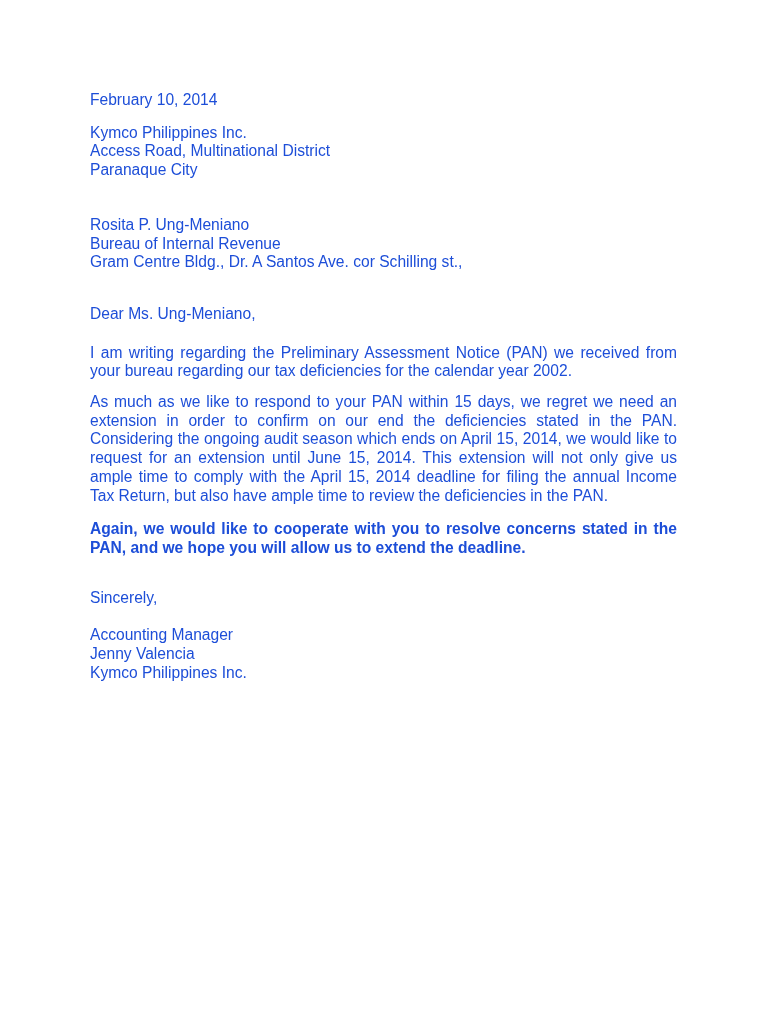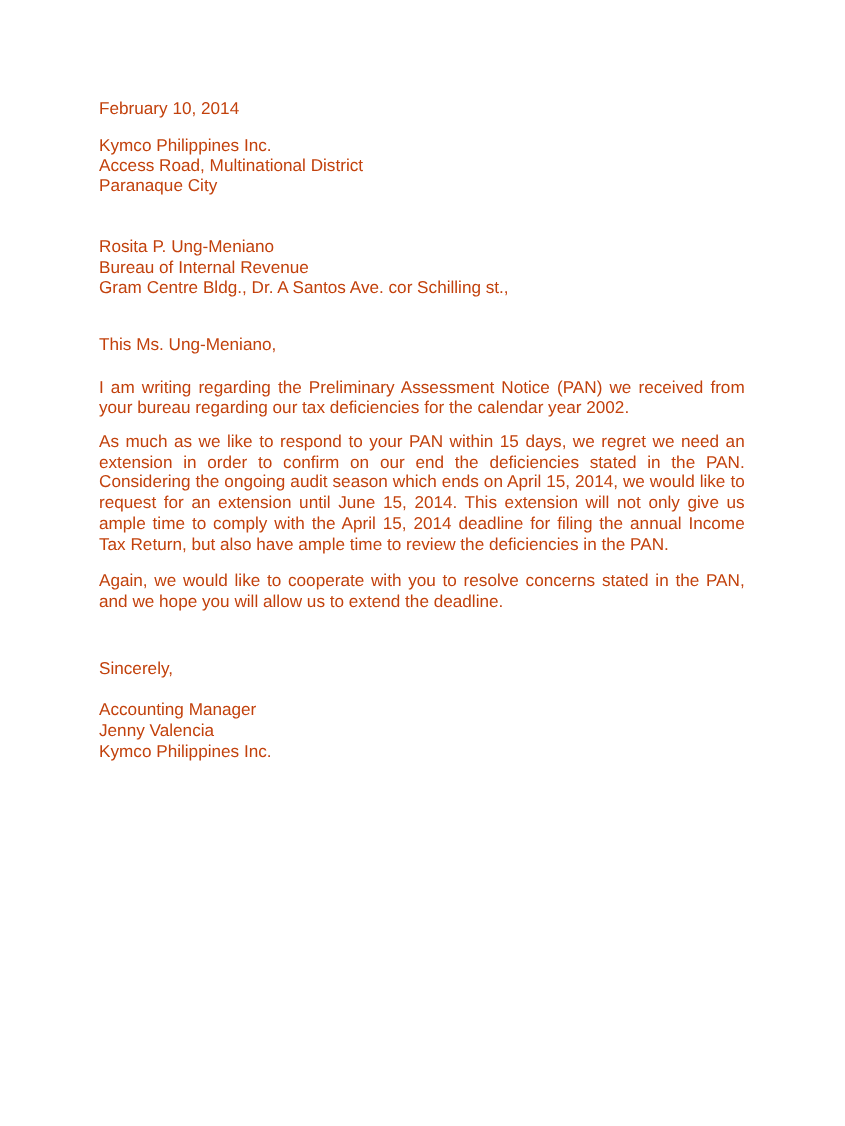--- a/index.html
+++ b/index.html
@@ -17,31 +17,31 @@
     height: 1024px;
     background: #ffffff;
   }
   .letter-content {
     position: absolute;
     left: 90px;
     top: 91px;
     width: 587px;
     font-size: 15.6px;
     line-height: 18.7px;
-    color: #c2410c;
+    color: #1d4ed8;
     -webkit-font-smoothing: antialiased;
   }
   .block-date        { margin-bottom: 14px; }
   .block-company     { margin-bottom: 34px; }
   .block-recipient   { margin-bottom: 33px; margin-top: 36px; }
   .block-salutation  { margin-bottom: 20px; }
   .para              { text-align: justify; }
   .para-1            { margin-bottom: 12px; }
   .para-2            { margin-bottom: 15px; }
-  .para-3            { margin-bottom: 42px; }
+  .para-3            { margin-bottom: 31px; font-weight: bold; }
   .block-closing     { margin-bottom: 19px; }
   .line { display: block; }
 </style>
 </head>
 <body>
 
 <div class="document-page">
   <div class="letter-content">
 
     <div class="block-date">
@@ -54,21 +54,21 @@
       <span class="line">Paranaque City</span>
     </div>
 
     <div class="block-recipient">
       <span class="line">Rosita P. Ung-Meniano</span>
       <span class="line">Bureau of Internal Revenue</span>
       <span class="line">Gram Centre Bldg., Dr. A Santos Ave. cor Schilling st.,</span>
     </div>
 
     <div class="block-salutation">
-      <span class="line">This Ms. Ung-Meniano,</span>
+      <span class="line">Dear Ms. Ung-Meniano,</span>
     </div>
 
     <p class="para para-1">I am writing regarding the Preliminary Assessment Notice (PAN) we received from your bureau regarding our tax deficiencies for the calendar year 2002.</p>
     <p class="para para-2">As much as we like to respond to your PAN within 15 days, we regret we need an extension in order to confirm on our end the deficiencies stated in the PAN. Considering the ongoing audit season which ends on April 15, 2014, we would like to request for an extension until June 15, 2014. This extension will not only give us ample time to comply with the April 15, 2014 deadline for filing the annual Income Tax Return, but also have ample time to review the deficiencies in the PAN.</p>
     <p class="para para-3">Again, we would like to cooperate with you to resolve concerns stated in the PAN, and we hope you will allow us to extend the deadline.</p>
 
     <div class="block-closing">
       <span class="line">Sincerely,</span>
     </div>
 

